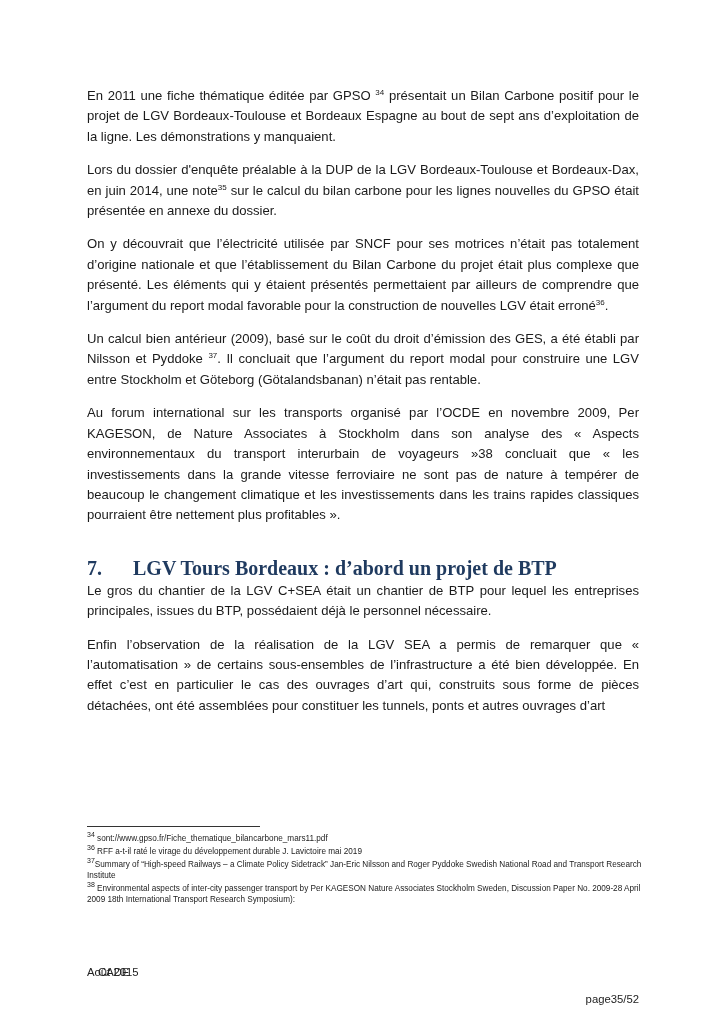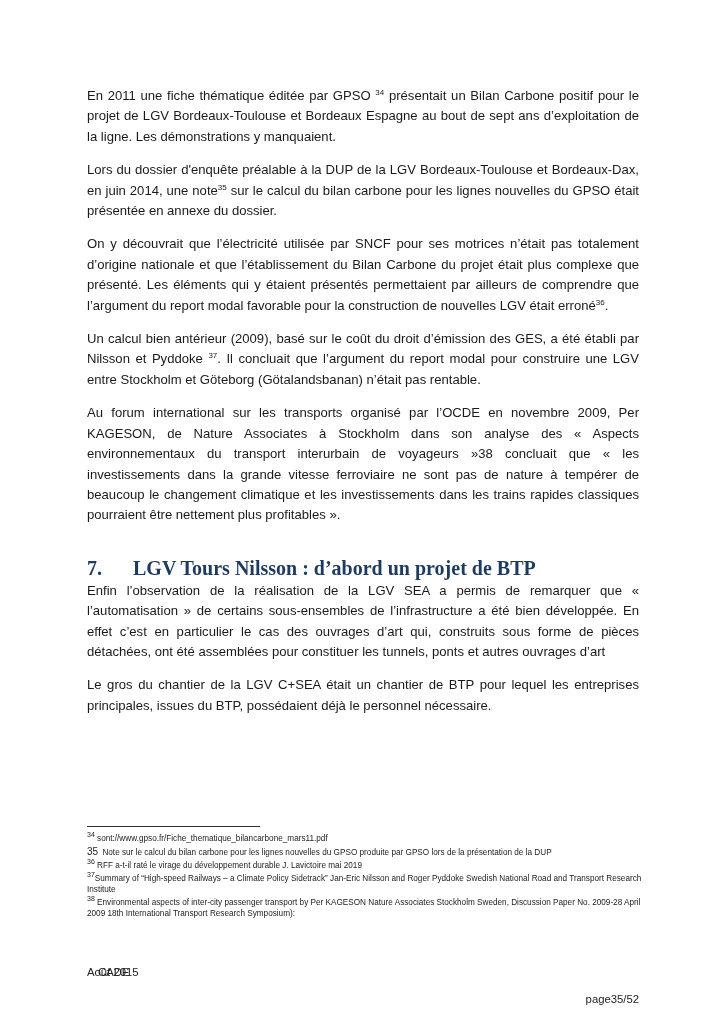--- a/index.html
+++ b/index.html
@@ -27,31 +27,30 @@
 <body>
 
 <div class="page">
   <div class="content">
     <p class="body"><span>En 2011 une fiche thématique éditée par GPSO </span><sup>34</sup><span> présentait un Bilan Carbone positif pour le projet de LGV Bordeaux-Toulouse et Bordeaux Espagne au bout de sept ans d’exploitation de la ligne. Les démonstrations y manquaient.</span></p>
     <p class="body"><span>Lors du dossier d'enquête préalable à la DUP de la LGV Bordeaux-Toulouse et Bordeaux-Dax, en juin 2014, une note</span><sup>35</sup><span> sur le calcul du bilan carbone pour les lignes nouvelles du GPSO était présentée en annexe du dossier.</span></p>
     <p class="body"><span>On y découvrait que l’électricité utilisée par SNCF pour ses motrices n’était pas totalement d’origine nationale et que l’établissement du Bilan Carbone du projet était plus complexe que présenté. Les éléments qui y étaient présentés permettaient par ailleurs de comprendre que l’argument du report modal favorable pour la construction de nouvelles LGV était erroné</span><sup>36</sup><span>.</span></p>
     <p class="body"><span>Un calcul bien antérieur (2009), basé sur le coût du droit d’émission des GES, a été établi par Nilsson et Pyddoke </span><sup>37</sup><span>. Il concluait que l’argument du report modal pour construire une LGV entre Stockholm et Göteborg (Götalandsbanan)  n’était pas rentable.</span></p>
     <p class="body"><span>Au forum international sur les transports organisé par l’OCDE en novembre 2009, Per KAGESON, de Nature Associates à Stockholm dans son analyse des « Aspects environnementaux du transport interurbain de voyageurs »38 concluait que « les investissements dans la grande vitesse ferroviaire ne sont pas de nature à tempérer de beaucoup le changement climatique et les investissements dans les trains rapides classiques pourraient être nettement plus profitables ».</span></p>
 
-    <h2 class="section"><span class="num">7.</span><span>LGV Tours Nilsson : d’abord un projet de BTP</span></h2>
+    <h2 class="section"><span class="num">7.</span><span>LGV Tours Bordeaux : d’abord un projet de BTP</span></h2>
 
+    <p class="body after-heading">Le gros du chantier de la LGV C+SEA était un chantier de BTP pour lequel les entreprises principales, issues du BTP, possédaient déjà le personnel nécessaire.</p>
     <p class="body">Enfin l’observation de la réalisation de la LGV SEA a permis de remarquer que « l’automatisation » de certains sous-ensembles de l’infrastructure a été bien développée. En effet c’est en particulier le cas des ouvrages d’art qui, construits sous forme de pièces détachées, ont été assemblées pour constituer les tunnels, ponts et autres ouvrages d’art</p>
-    <p class="body after-heading">Le gros du chantier de la LGV C+SEA était un chantier de BTP pour lequel les entreprises principales, issues du BTP, possédaient déjà le personnel nécessaire.</p>
   </div>
 
   <div class="fn-rule"></div>
 
   <div class="footnotes">
     <div class="fn"><sup>34</sup><span> sont://www.gpso.fr/Fiche_thematique_bilancarbone_mars11.pdf</span></div>
-    <div class="fn"><span class="big">35</span><span>  Note sur le calcul du bilan carbone pour les lignes nouvelles du GPSO produite par GPSO lors de la présentation de la DUP</span></div>
     <div class="fn"><sup>36</sup><span> RFF a-t-il raté le virage du développement durable  J. Lavictoire mai 2019</span></div>
     <div class="fn"><sup>37</sup><span>Summary of “High-speed Railways – a Climate Policy Sidetrack” Jan-Eric Nilsson and Roger Pyddoke Swedish National Road and Transport Research Institute</span></div>
     <div class="fn"><sup>38</sup><span> Environmental aspects of inter-city passenger transport by Per KAGESON Nature Associates Stockholm Sweden, Discussion Paper No. 2009-28 April 2009 18th International Transport Research Symposium):</span></div>
   </div>
 
   <div class="footer">
     <span class="left">CADE</span>
     <span class="center">Août 2015</span>
     <span class="right">page35/52</span>
   </div>

